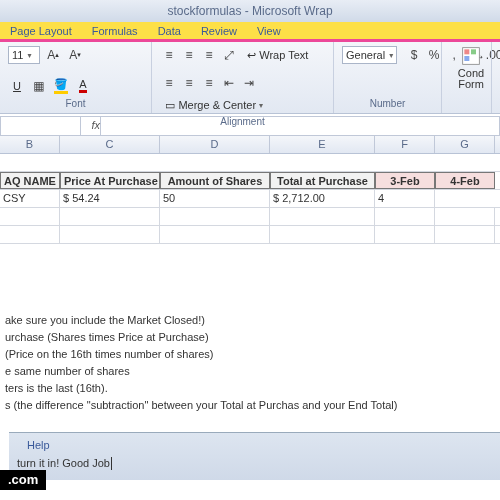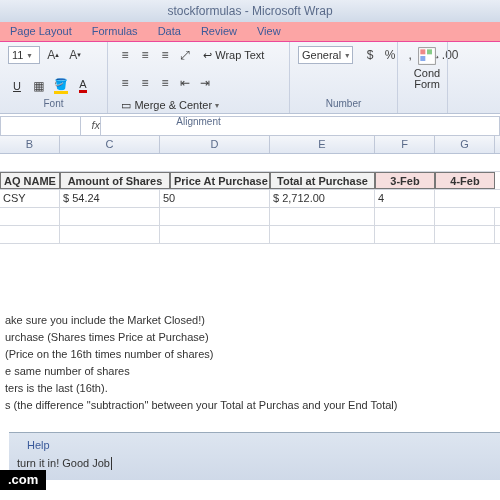--- a/index.html
+++ b/index.html
@@ -1,18 +1,18 @@
 <!DOCTYPE html>
 <html><head>
 <meta charset="utf-8">
 <style>
 *{margin:0;padding:0;box-sizing:border-box;font-family:"Segoe UI",Arial,sans-serif;font-size:11px;color:#333;}
 body{width:500px;height:500px;overflow:hidden;background:#fff;position:relative;}
 .title{background:linear-gradient(#e8edf5,#d0dae8);height:22px;text-align:center;line-height:22px;font-size:12px;color:#5a6b8a;}
-.tabs{display:flex;background:#fca5a5;border-bottom:1px solid #ec4899;height:20px;}
+.tabs{display:flex;background:#fde047;border-bottom:3px solid #ec4899;height:20px;}
 .tab{padding:3px 10px 0;color:#3a5a9a;cursor:pointer;}
 .ribbon{background:linear-gradient(#f4f6fa,#e2e8f2);border-bottom:1px solid #b8c3d6;height:72px;display:flex;}
 .grp{border-right:1px solid #c8d0e0;padding:4px 8px;display:flex;flex-direction:column;}
 .grp-body{flex:1;display:flex;align-items:flex-start;gap:4px;}
 .grp-label{text-align:center;font-size:10px;color:#5a6b8a;margin-top:2px;}
 .btnrow{display:flex;gap:2px;}
 .ibtn{width:18px;height:18px;border:1px solid transparent;display:flex;align-items:center;justify-content:center;border-radius:2px;cursor:pointer;font-size:12px;color:#444;}
 .sel{height:18px;border:1px solid #aab5c8;background:#fff;padding:0 3px;display:flex;align-items:center;cursor:pointer;gap:4px;}
 .chev{font-size:8px;color:#666;}
 .big{display:flex;flex-direction:column;align-items:center;width:42px;cursor:pointer;font-size:10px;text-align:center;color:#3a5a9a;gap:2px;}
@@ -45,21 +45,21 @@
 
 <div class="tabs">
   <div class="tab">Page Layout</div>
   <div class="tab">Formulas</div>
   <div class="tab">Data</div>
   <div class="tab">Review</div>
   <div class="tab">View</div>
 </div>
 
 <div class="ribbon">
-  <div class="grp" style="width:108px">
+  <div class="grp" style="width:152px">
     <div class="grp-body" style="flex-wrap:wrap">
       <div class="sel" style="width:32px">
           <span>11</span>
           <span class="chev">▾</span>
         </div>
       <div class="ibtn">A<sup style="font-size:7px">▴</sup></div>
       <div class="ibtn">A<sup style="font-size:7px">▾</sup></div>
       <div style="width:100%;height:2px"></div>
       <div class="ibtn">
           <u>U</u>
@@ -147,22 +147,22 @@
       <div class="colhdr" style="width: 100px;">C</div>
       <div class="colhdr" style="width: 110px;">D</div>
       <div class="colhdr" style="width: 105px;">E</div>
       <div class="colhdr" style="width: 60px;">F</div>
       <div class="colhdr" style="width: 60px;">G</div>
     </div>
   <div class="rows" id="rows">
       <div class="row"></div>
       <div class="row">
         <div class="cell hdr" style="width: 60px;">AQ NAME</div>
+        <div class="cell hdr" style="width: 100px;">Price At Purchase</div>
         <div class="cell hdr" style="width: 110px;">Amount of Shares</div>
-        <div class="cell hdr" style="width: 100px;">Price At Purchase</div>
         <div class="cell hdr" style="width: 105px;">Total at Purchase</div>
         <div class="cell hdr2" style="width: 60px;">3-Feb</div>
         <div class="cell hdr2" style="width: 60px;">4-Feb</div>
       </div>
       <div class="row">
         <div class="cell" style="width: 60px;">CSY</div>
         <div class="cell r" style="width: 100px;">$          54.24</div>
         <div class="cell r" style="width: 110px;">50</div>
         <div class="cell r" style="width: 105px;">$     2,712.00</div>
         <div class="cell r" style="width: 60px;">4</div>

